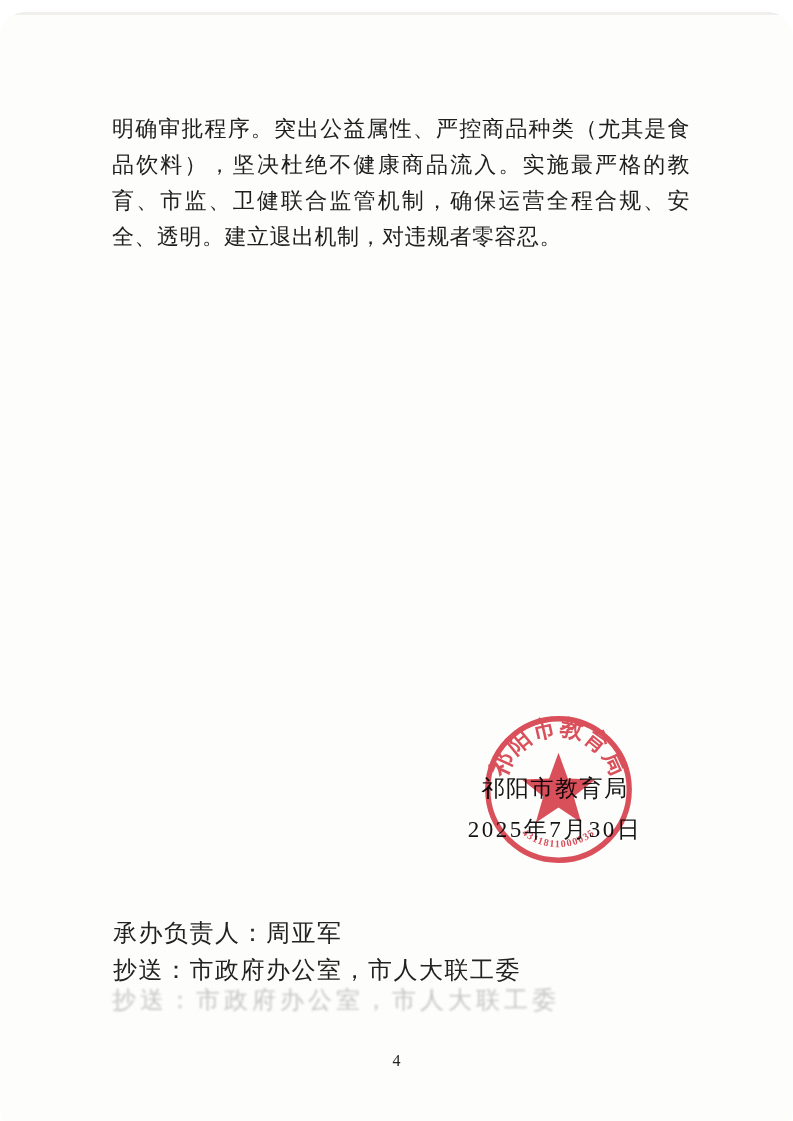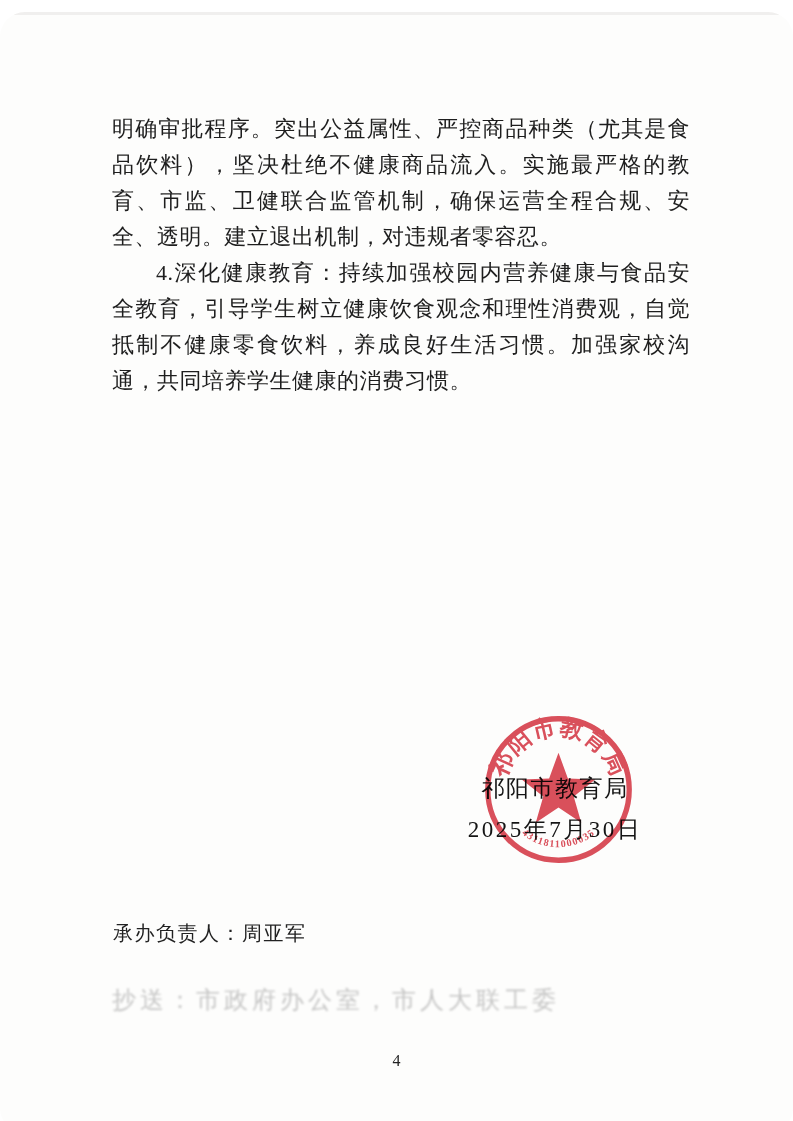--- a/index.html
+++ b/index.html
@@ -38,21 +38,21 @@
     position:absolute; left:481px; top:700px;
     width:155px; height:155px;
     mix-blend-mode:multiply;
     opacity:0.92;
     pointer-events:none;
   }
   .seal text { font-family:"Liberation Serif","DejaVu Serif",serif; }
 
   .footer-info {
     position:absolute; left:113px; top:903px;
-    font-size:20px; line-height:37px; letter-spacing:1.5px;
+    font-size:24px; line-height:37px; letter-spacing:1.5px;
     color:#222;
   }
   .ghost {
     position:absolute; left:112px; top:972px;
     font-size:24px; letter-spacing:4px;
     color:#777; opacity:0.42; filter:blur(1.3px);
     white-space:nowrap;
   }
   .page-number {
     position:absolute; left:0; top:1040px; width:100%;
@@ -61,21 +61,20 @@
 </style>
 </head>
 <body>
 
 <div class="page">
 
   <div class="top-edge"></div>
 
   <main class="body-text">
     <p class="para continued">明确审批程序。突出公益属性、严控商品种类（尤其是食品饮料），坚决杜绝不健康商品流入。实施最严格的教育、市监、卫健联合监管机制，确保运营全程合规、安全、透明。建立退出机制，对违规者零容忍。</p>
-    <p class="para">4.深化健康教育：持续加强校园内营养健康与食品安全教育，引导学生树立健康饮食观念和理性消费观，自觉抵制不健康零食饮料，养成良好生活习惯。加强家校沟通，共同培养学生健康的消费习惯。</p>
   </main>
 
   <div class="signature">
     <div class="sig-org">祁阳市教育局</div>
     <div class="sig-date">2025年7月30日</div>
   </div>
 
   <svg class="seal" viewBox="0 0 160 160" xmlns="http://www.w3.org/2000/svg">
     <circle cx="80" cy="80" r="73" fill="none" stroke-width="5.5" stroke="#d8414e"></circle>
     <polygon points="80,42 89.7,68.7 118,69.6 95.7,87.1 103.5,114.4 80,98.5 56.5,114.4 64.3,87.1 42,69.6 70.3,68.7" fill="#d8414e"></polygon>
@@ -84,19 +83,20 @@
     <text font-size="24" font-weight="bold" letter-spacing="1.5" text-anchor="middle" fill="#d8414e">
       <textPath href="#sealTopArc" startOffset="50%">祁阳市教育局</textPath>
     </text>
     <text font-size="10.5" font-weight="bold" letter-spacing="1.2" text-anchor="middle" fill="#d8414e">
       <textPath href="#sealBottomArc" startOffset="50%">4311811000035</textPath>
     </text>
   </svg>
 
   <div class="footer-info">
     <div>承办负责人：周亚军</div>
+    <div>抄送：市政府办公室，市人大联工委</div>
   </div>
 
   <div class="ghost">抄送：市政府办公室，市人大联工委</div>
 
   <div class="page-number">4</div>
 
 </div>
 
 </body></html>

